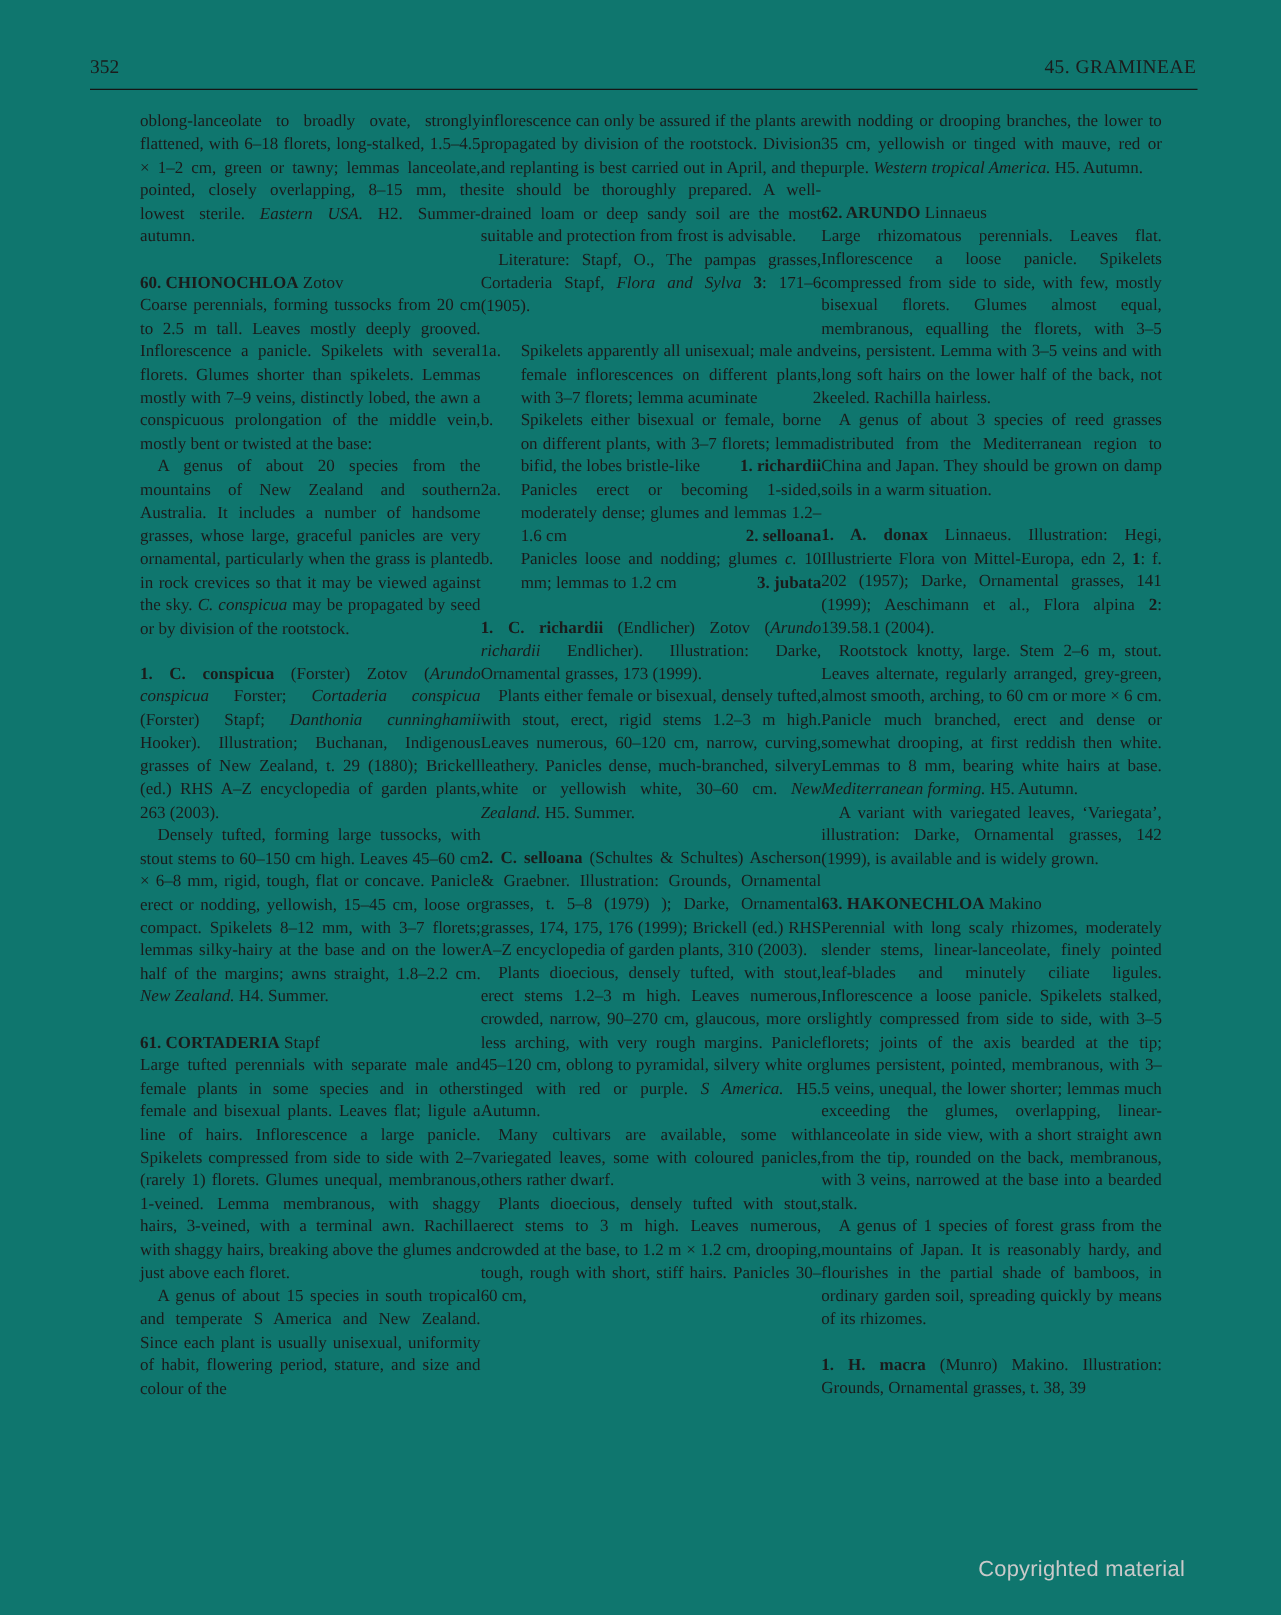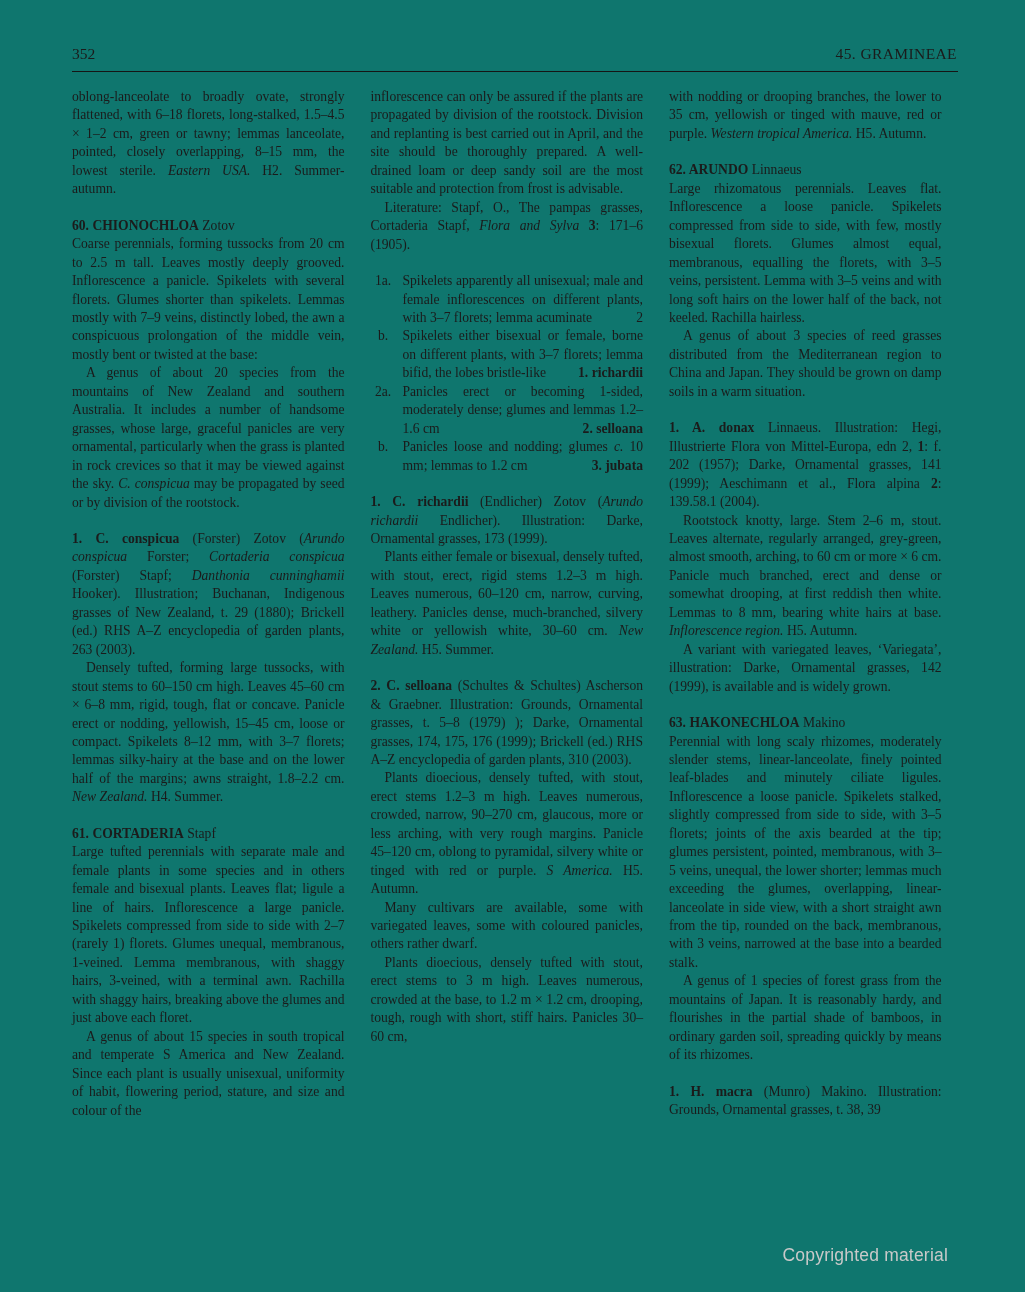--- a/index.html
+++ b/index.html
@@ -25,38 +25,38 @@
     padding: 0 1px 7px 0;
   }
   .running-head { letter-spacing: 0.4px; }
   .rule {
     border: 0;
     border-top: 1.7px solid #151515;
     margin: 0 0 16px 0;
   }
   .columns {
     display: flex;
-    gap: 26px;
+    margin-left: 40px;
   }
   .col {
     width: 272.5px;
     flex: none;
     font-size: 13.6px;
     line-height: 18.45px;
     text-align: justify;
   }
   .col p { margin: 0; }
   .space { margin-top: 18px !important; font-family: Liberation Serif, serif; }
   .indent { text-indent: 14px; }
   .key-item { display: flex; }
   .key-label {
     flex: none;
     width: 32px;
     padding-right: 7px;
-    text-align: center;
+    text-align: left;
   }
   .key-text { flex: 1; }
   .key-answer { float: right; padding-left: 10px; }
   .watermark {
     position: absolute;
     right: 77px;
     bottom: 26px;
     font-family: "Liberation Sans", sans-serif;
     font-size: 17.5px;
     color: #c9c9c9;
@@ -109,21 +109,21 @@
         <p class="para indent">Plants dioecious, densely tufted, with stout, erect stems 1.2–3 m high. Leaves numerous, crowded, narrow, 90–270 cm, glaucous, more or less arching, with very rough margins. Panicle 45–120 cm, oblong to pyramidal, silvery white or tinged with red or purple. <span style="font-style: italic;">S America.</span> H5. Autumn.</p>
         <p class="para indent">Many cultivars are available, some with variegated leaves, some with coloured panicles, others rather dwarf.</p>
         <p class="para indent">Plants dioecious, densely tufted with stout, erect stems to 3 m high. Leaves numerous, crowded at the base, to 1.2 m × 1.2 cm, drooping, tough, rough with short, stiff hairs. Panicles 30–60 cm,</p>
       </div>
     <div class="col">
         <p class="para">with nodding or drooping branches, the lower to 35 cm, yellowish or tinged with mauve, red or purple. <span style="font-style: italic;">Western tropical America.</span> H5. Autumn.</p>
         <p class="genus space"><span style="font-weight: bold;">62. ARUNDO</span> Linnaeus</p>
         <p class="para">Large rhizomatous perennials. Leaves flat. Inflorescence a loose panicle. Spikelets compressed from side to side, with few, mostly bisexual florets. Glumes almost equal, membranous, equalling the florets, with 3–5 veins, persistent. Lemma with 3–5 veins and with long soft hairs on the lower half of the back, not keeled. Rachilla hairless.</p>
         <p class="para indent">A genus of about 3 species of reed grasses distributed from the Mediterranean region to China and Japan. They should be grown on damp soils in a warm situation.</p>
         <p class="entry space"><span style="font-weight: bold;">1. A. donax</span> Linnaeus. Illustration: Hegi, Illustrierte Flora von Mittel-Europa, edn 2, <span style="font-weight: bold;">1</span>: f. 202 (1957); Darke, Ornamental grasses, 141 (1999); Aeschimann et al., Flora alpina <span style="font-weight: bold;">2</span>: 139.58.1 (2004).</p>
-        <p class="para indent">Rootstock knotty, large. Stem 2–6 m, stout. Leaves alternate, regularly arranged, grey-green, almost smooth, arching, to 60 cm or more × 6 cm. Panicle much branched, erect and dense or somewhat drooping, at first reddish then white. Lemmas to 8 mm, bearing white hairs at base. <span style="font-style: italic;">Inflorescence region.</span> H5. Autumn.</p>
+        <p class="para indent">Rootstock knotty, large. Stem 2–6 m, stout. Leaves alternate, regularly arranged, grey-green, almost smooth, arching, to 60 cm or more × 6 cm. Panicle much branched, erect and dense or somewhat drooping, at first reddish then white. Lemmas to 8 mm, bearing white hairs at base. <span style="font-style: italic;">Mediterranean forming.</span> H5. Autumn.</p>
         <p class="para indent">A variant with variegated leaves, ‘Variegata’, illustration: Darke, Ornamental grasses, 142 (1999), is available and is widely grown.</p>
         <p class="genus space"><span style="font-weight: bold;">63. HAKONECHLOA</span> Makino</p>
         <p class="para">Perennial with long scaly rhizomes, moderately slender stems, linear-lanceolate, finely pointed leaf-blades and minutely ciliate ligules. Inflorescence a loose panicle. Spikelets stalked, slightly compressed from side to side, with 3–5 florets; joints of the axis bearded at the tip; glumes persistent, pointed, membranous, with 3–5 veins, unequal, the lower shorter; lemmas much exceeding the glumes, overlapping, linear-lanceolate in side view, with a short straight awn from the tip, rounded on the back, membranous, with 3 veins, narrowed at the base into a bearded stalk.</p>
         <p class="para indent">A genus of 1 species of forest grass from the mountains of Japan. It is reasonably hardy, and flourishes in the partial shade of bamboos, in ordinary garden soil, spreading quickly by means of its rhizomes.</p>
         <p class="entry space"><span style="font-weight: bold;">1. H. macra</span> (Munro) Makino. Illustration: Grounds, Ornamental grasses, t. 38, 39</p>
       </div>
   </div>
   <div class="watermark">Copyrighted material</div>
 </div>
 

